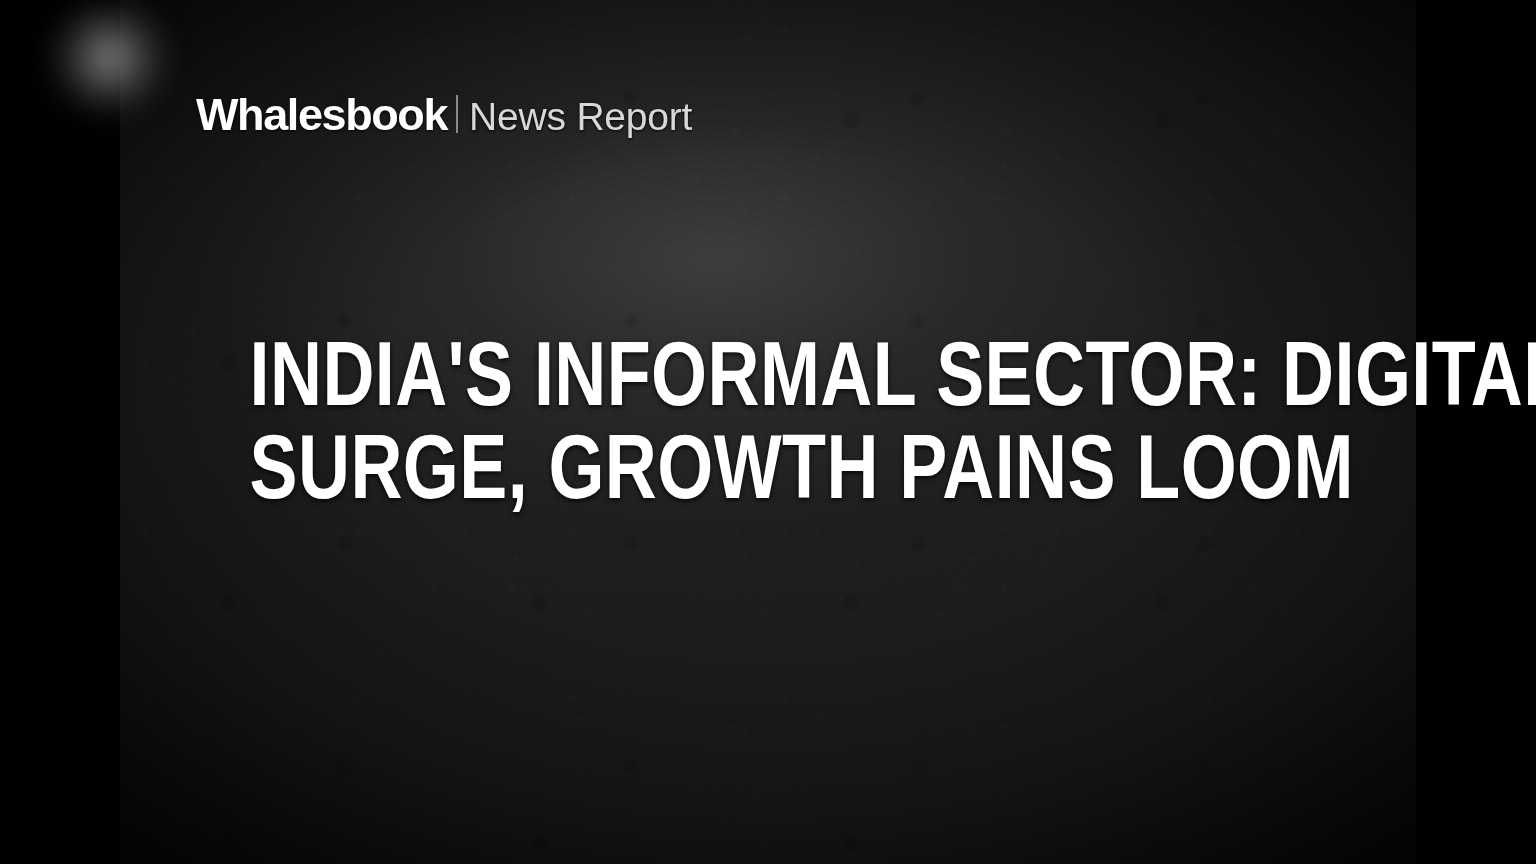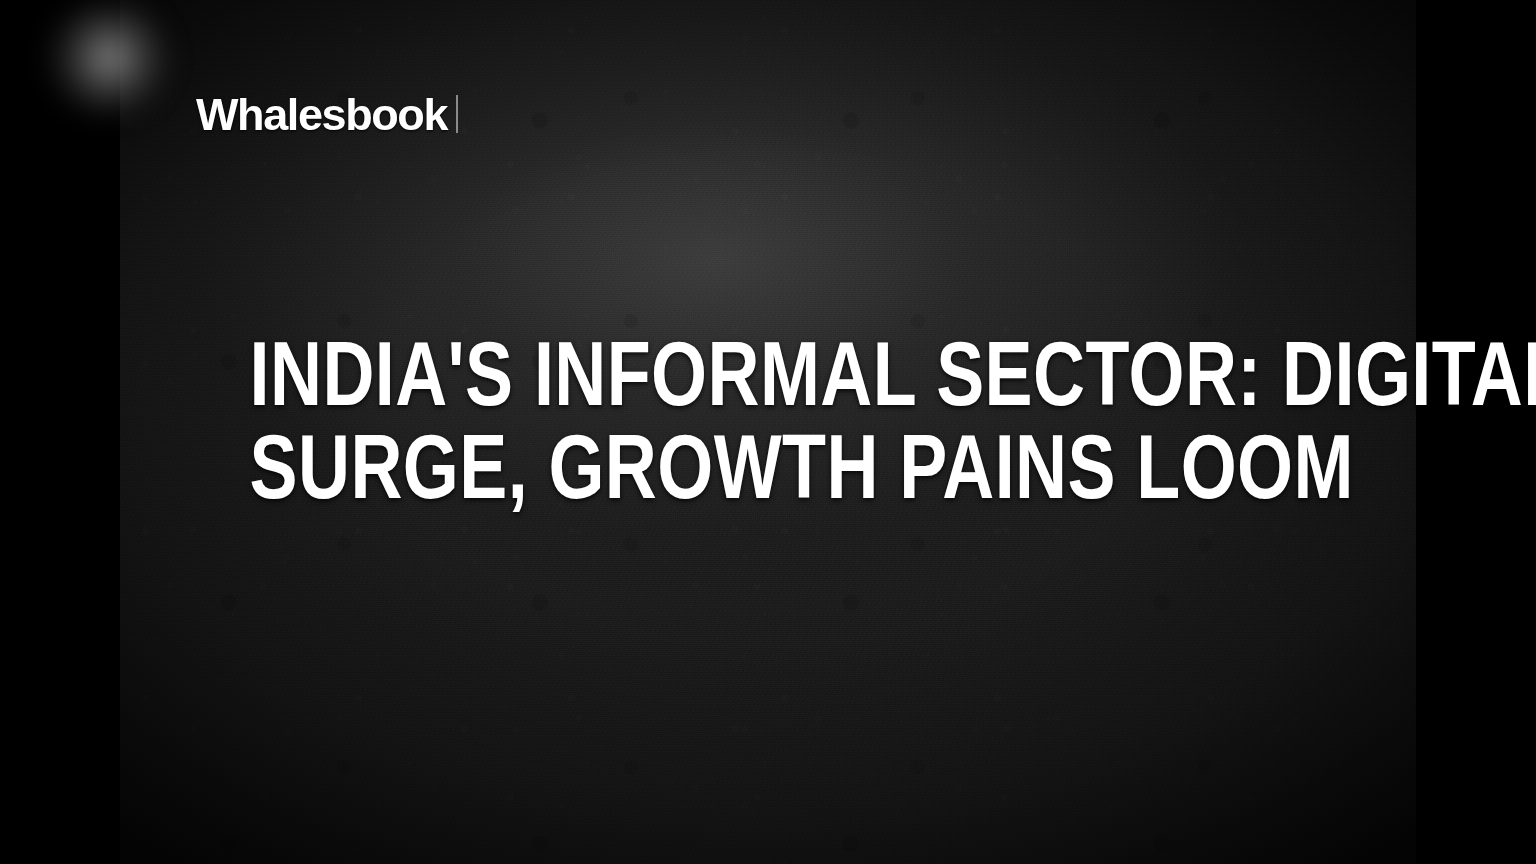--- a/index.html
+++ b/index.html
@@ -213,20 +213,21 @@
   </div>
 
   <div class="letterbox left"></div>
   <div class="letterbox right"></div>
 
   <div class="watermark-glow"></div>
 
   <div class="brand">
     <span class="brand-name">Whalesbook</span>
     <span class="brand-divider"></span>
+    <span class="brand-kicker">News Report</span>
   </div>
 
   <div class="headline">
     <span class="headline-line">India's Informal Sector: Digital</span>
     <span class="headline-line">Surge, Growth Pains Loom</span>
   </div>
 
 </div>
 
 </body></html>

